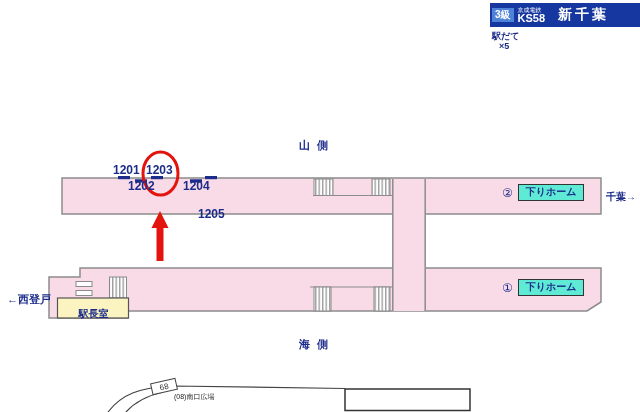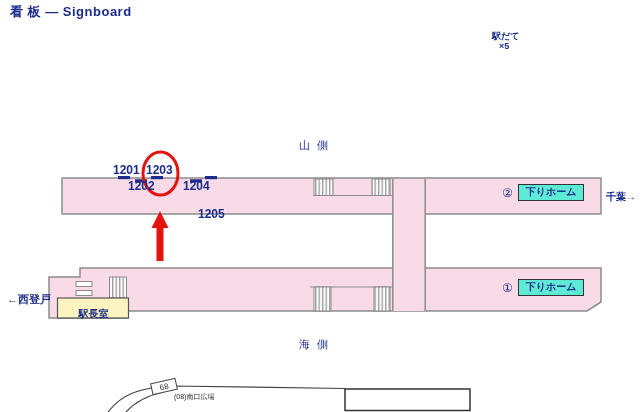--- a/index.html
+++ b/index.html
@@ -17,21 +17,21 @@
   .banner{left:490px;top:3px;width:150px;height:24px;background:var(--banner-blue);
     display:flex;align-items:center;box-sizing:border-box;padding-left:2px;}
   .grade-badge{background:var(--badge-blue);color:#fff;font-size:10px;font-weight:bold;
     padding:2px 3px;line-height:1;margin-right:4px;}
   .code-block{display:flex;flex-direction:column;color:#fff;line-height:1;}
   .company{font-size:6px;}
   .code{font-size:11px;font-weight:bold;}
   .station-name{color:#fff;font-size:14px;font-weight:bold;margin-left:13px;letter-spacing:3px;}
   .note1{left:492px;top:30px;font-size:9px;font-weight:bold;color:var(--navy);}
   .note2{left:499px;top:41px;font-size:9px;font-weight:bold;color:var(--navy);}
-  .side-label{font-size:11px;font-weight:normal;color:var(--navy);letter-spacing:2px;}
+  .side-label{font-size:11px;font-weight:bold;color:var(--navy);letter-spacing:2px;}
   .lbl-mountain{left:299px;top:138px;}
   .lbl-sea{left:299px;top:337px;}
   .sb-num{font-size:12px;font-weight:bold;color:var(--navy);}
   .n1201{left:113px;top:163px;} .n1203{left:146px;top:163px;} .n1205{left:198px;top:163px;margin-top:44px;}
   .n1202{left:128px;top:179px;} .n1204{left:183px;top:179px;}
   .dir{font-size:10px;font-weight:bold;color:var(--navy);}
   .dir-left{left:7px;top:292px;font-size:11px;}
   .dir-right{left:606px;top:190px;}
   .plat-label{display:flex;align-items:center;gap:5px;}
   .plat2{left:502px;top:184px;} .plat1{left:502px;top:279px;}
@@ -104,22 +104,29 @@
     <path class="road" d="M108,412 C122,394 140,387.5 172,386 L345,388.5"></path>
     <path class="road" d="M126,412 C134,403 146,396 163,392"></path>
     <g transform="rotate(-13 164 386.5)">
       <rect class="route-box" x="151.5" y="381" width="25" height="11"></rect>
       <text class="route-num" x="164" y="389.5" text-anchor="middle">68</text>
     </g>
 
     <rect class="notice-box" x="345" y="389" width="125" height="21.5"></rect>
   </svg>
 
-  <div class="abs doc-title">看 板 — Signboard</div>
 
+  <div class="abs banner">
+    <span class="grade-badge">3級</span>
+    <span class="code-block">
+      <span class="company">京成電鉄</span>
+      <span class="code">KS58</span>
+    </span>
+    <span class="station-name">新千葉</span>
+  </div>
   <div class="abs note1">駅だて</div>
   <div class="abs note2">×5</div>
 
   <div class="abs side-label lbl-mountain">山 側</div>
   <div class="abs side-label lbl-sea">海 側</div>
 
   <div class="abs sb-num n1201">1201</div>
   <div class="abs sb-num n1203">1203</div>
   <div class="abs sb-num n1205">1205</div>
   <div class="abs sb-num n1202">1202</div>

